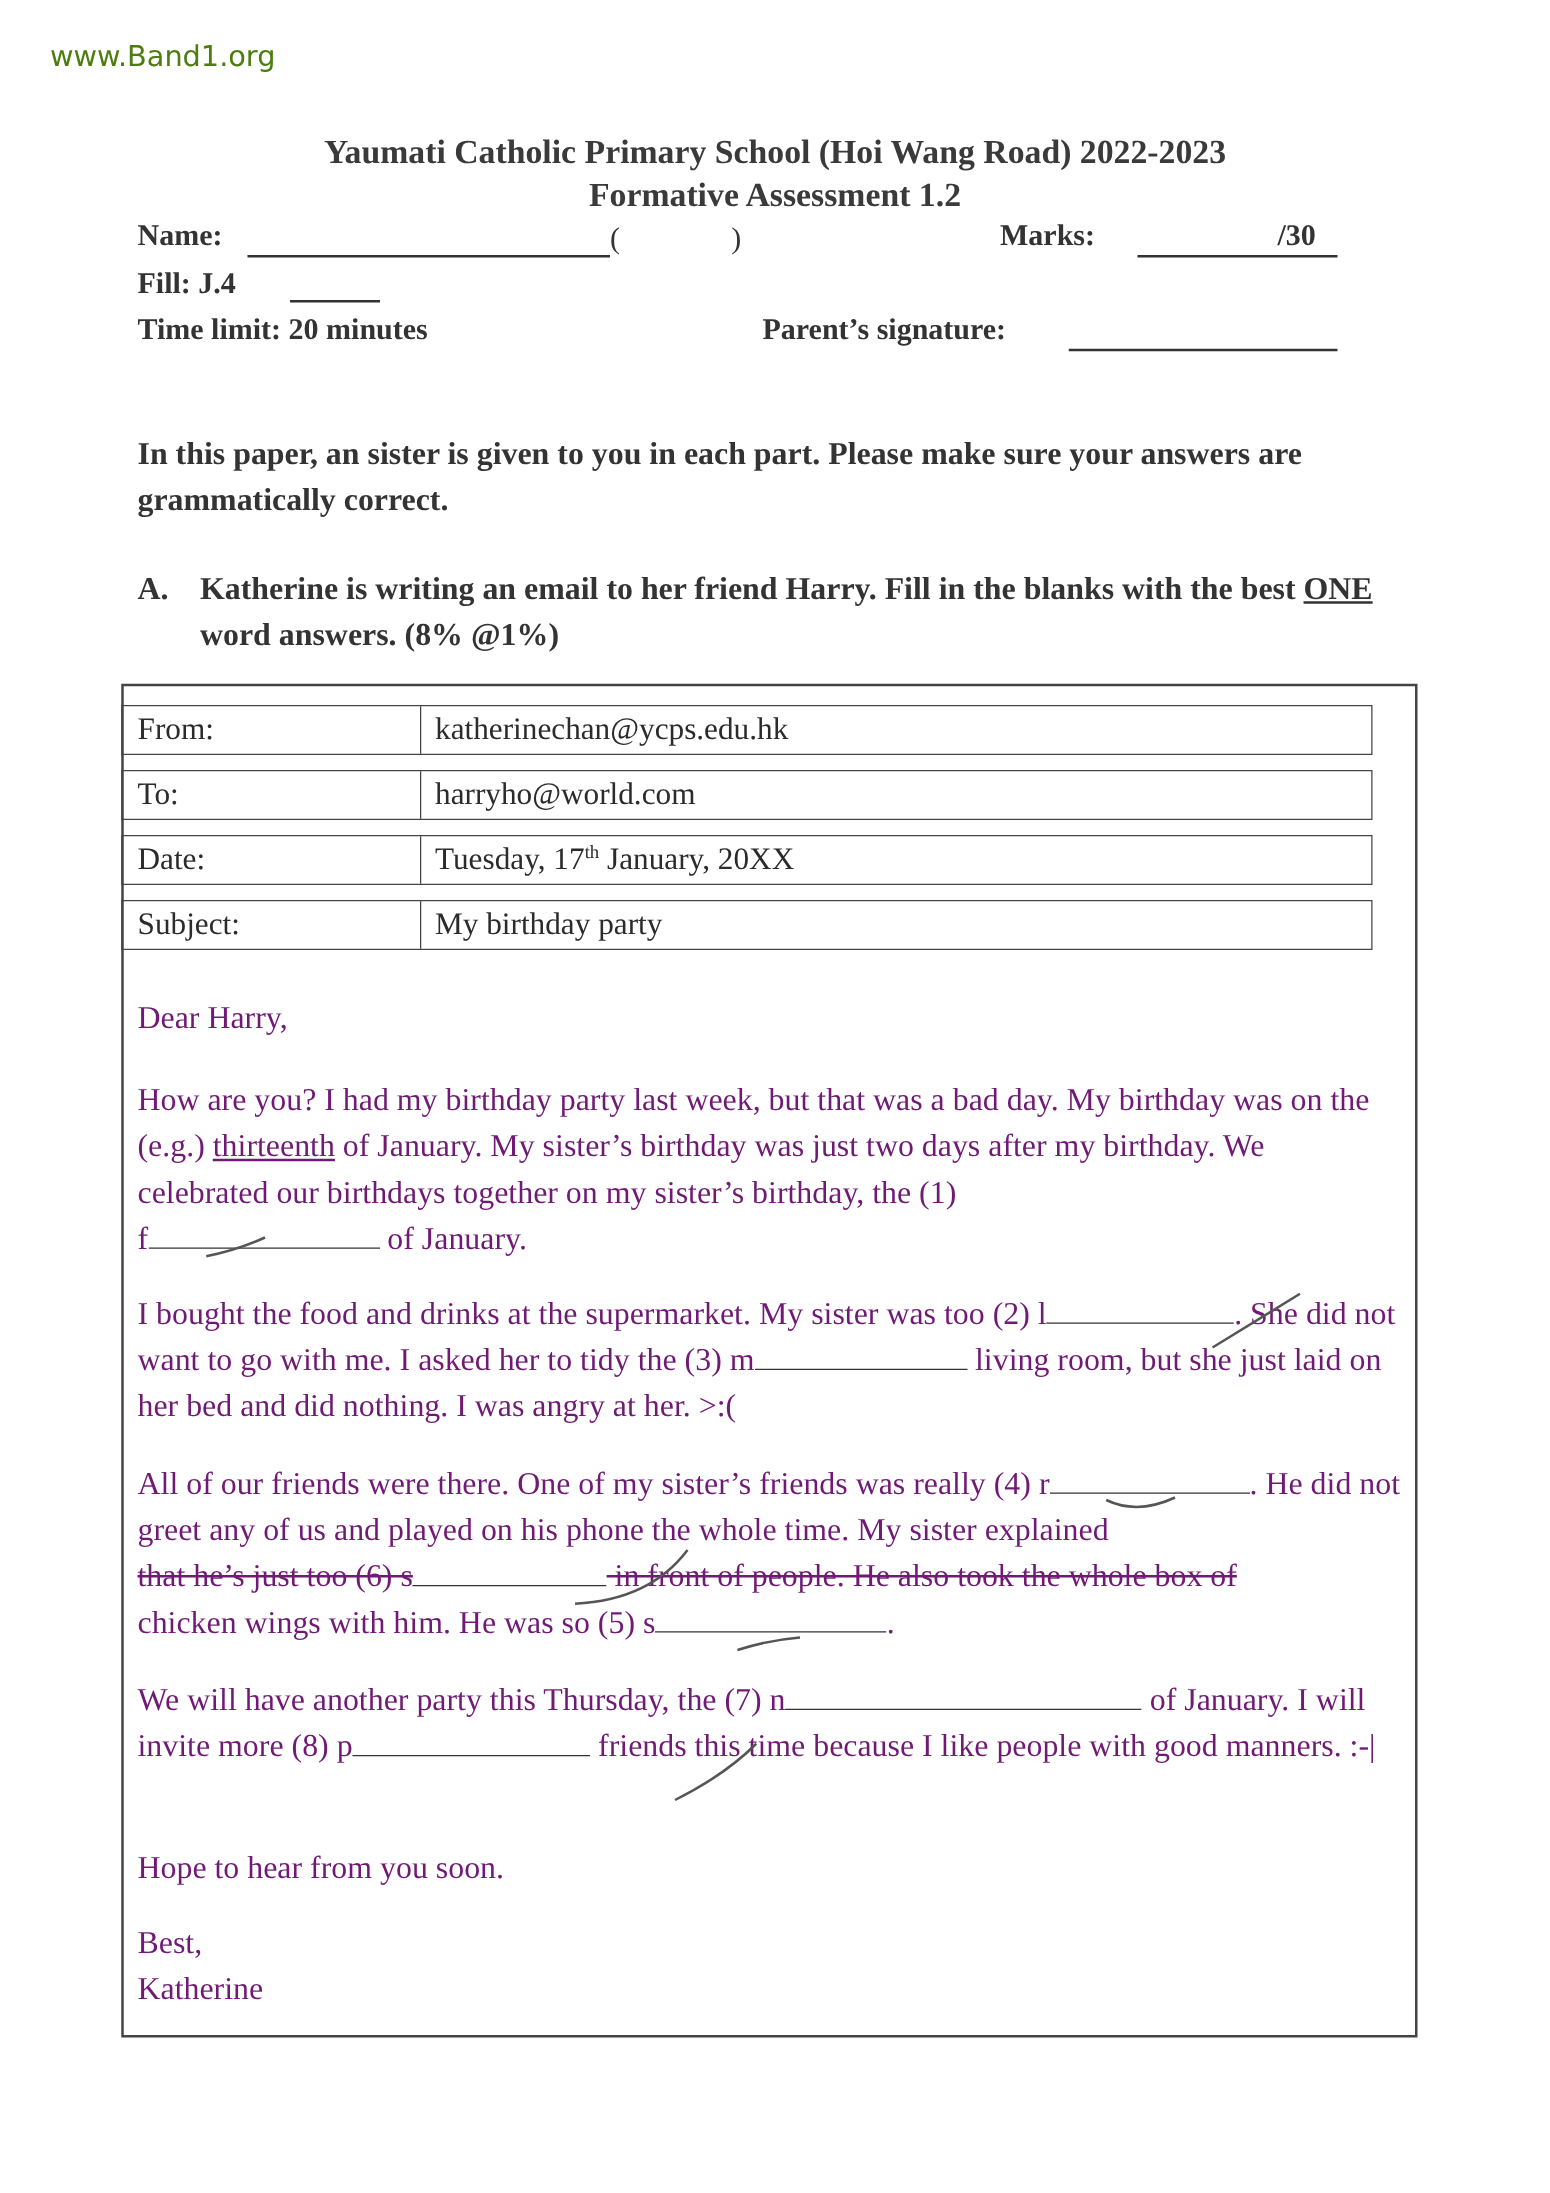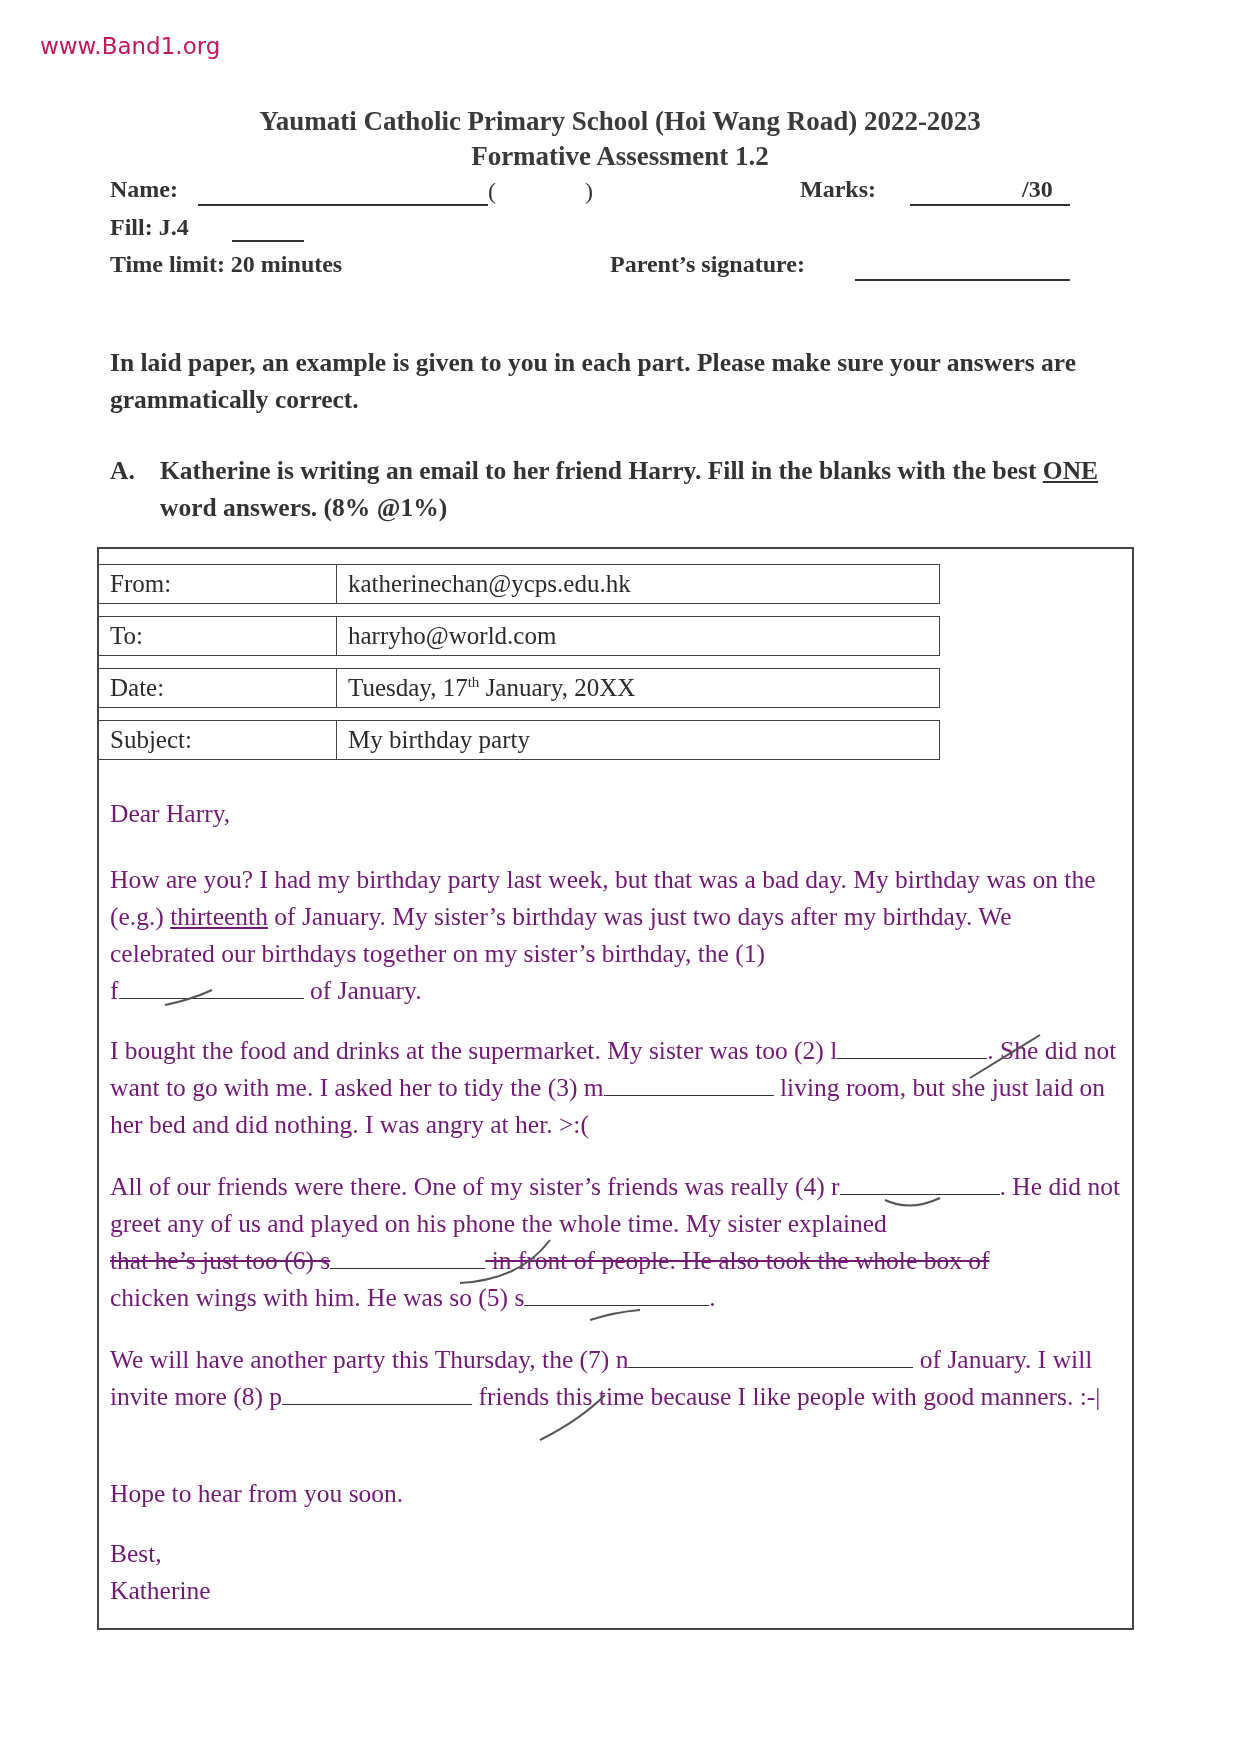--- a/index.html
+++ b/index.html
@@ -1,27 +1,27 @@
 <!DOCTYPE html>
 <html><head>
 <meta charset="utf-8">
 <style>
   html,body{margin:0;padding:0;background:#fff;}
   body{width:1240px;height:1754px;position:relative;overflow:hidden;font-family:"Liberation Serif","DejaVu Serif",serif;color:#2b2b2b;}
   .abs{position:absolute;}
-  .watermark{left:40px;top:33px;font-family:"DejaVu Sans","Liberation Sans",sans-serif;font-size:23px;color:#be185d;}
+  .watermark{left:40px;top:33px;font-family:"DejaVu Sans","Liberation Sans",sans-serif;font-size:23px;color:#4d7c0f;}
   .title{left:0;width:1240px;text-align:center;font-weight:bold;font-size:27px;color:#3a3a3a;}
   .hdr{font-weight:bold;font-size:24px;color:#333;}
   .instr{left:110px;width:1010px;font-weight:bold;font-size:25.5px;line-height:37px;color:#333;}
   .secA{left:110px;width:1020px;font-weight:bold;font-size:25.5px;line-height:37px;color:#333;}
   .secA .lbl{position:absolute;left:0;}
   .secA .txt{margin-left:50px;display:block;}
   .u{text-decoration:underline;}
   .outer{left:97px;top:547px;width:1037px;height:1083px;border:2px solid #444;box-sizing:border-box;}
-  .hrow{left:97px;width:843px;height:40px;border:1.5px solid #444;box-sizing:border-box;font-size:25px;text-align:right;}
+  .hrow{left:97px;width:1001px;height:40px;border:1.5px solid #444;box-sizing:border-box;font-size:25px;text-align:right;}
   .hrow .k{position:absolute;left:12px;top:5px;}
   .hrow .div{position:absolute;left:238px;top:0;bottom:0;border-left:1.5px solid #444;}
   .hrow .v{position:absolute;left:250px;top:5px;}
   .body{left:110px;width:1010px;font-size:25.5px;line-height:37px;color:#701a75;}
   .b{font-weight:normal;}
   .ans{display:inline-block;border-bottom:1.5px solid #333;height:20px;}
   .strike{text-decoration:line-through;}
   .mark{position:absolute;pointer-events:none;}
 </style>
 </head>
@@ -40,21 +40,21 @@
 <div class="abs" style="left:910px;top:204px;width:160px;border-bottom:2px solid #333;"></div>
 <div class="abs hdr" style="left:1022px;top:176px;">/30</div>
 
 <div class="abs hdr" style="left:110px;top:214px;">Fill: J.4</div>
 <div class="abs" style="left:232px;top:240px;width:72px;border-bottom:2px solid #333;"></div>
 
 <div class="abs hdr" style="left:110px;top:251px;">Time limit: 20 minutes</div>
 <div class="abs hdr" style="left:610px;top:251px;text-align:right;">Parent’s signature:</div>
 <div class="abs" style="left:855px;top:279px;width:215px;border-bottom:2px solid #333;"></div>
 
-<div class="abs instr" style="top:344px;">In laid paper, an example is given to you in each part. Please make sure your answers are grammatically correct.</div>
+<div class="abs instr" style="top:344px;">In this paper, an sister is given to you in each part. Please make sure your answers are grammatically correct.</div>
 
 <div class="abs secA" style="top:452px;">
   <span class="lbl">A.</span>
   <span class="txt"><span>Katherine is writing an email to her friend Harry. Fill in the blanks with the best </span><span class="u">ONE</span><span> word answers. (8% @1%)</span></span>
 </div>
 
 <div class="abs outer"></div>
 
 <div class="abs hrow" style="top:564px;">
   <span class="k">From:</span>

